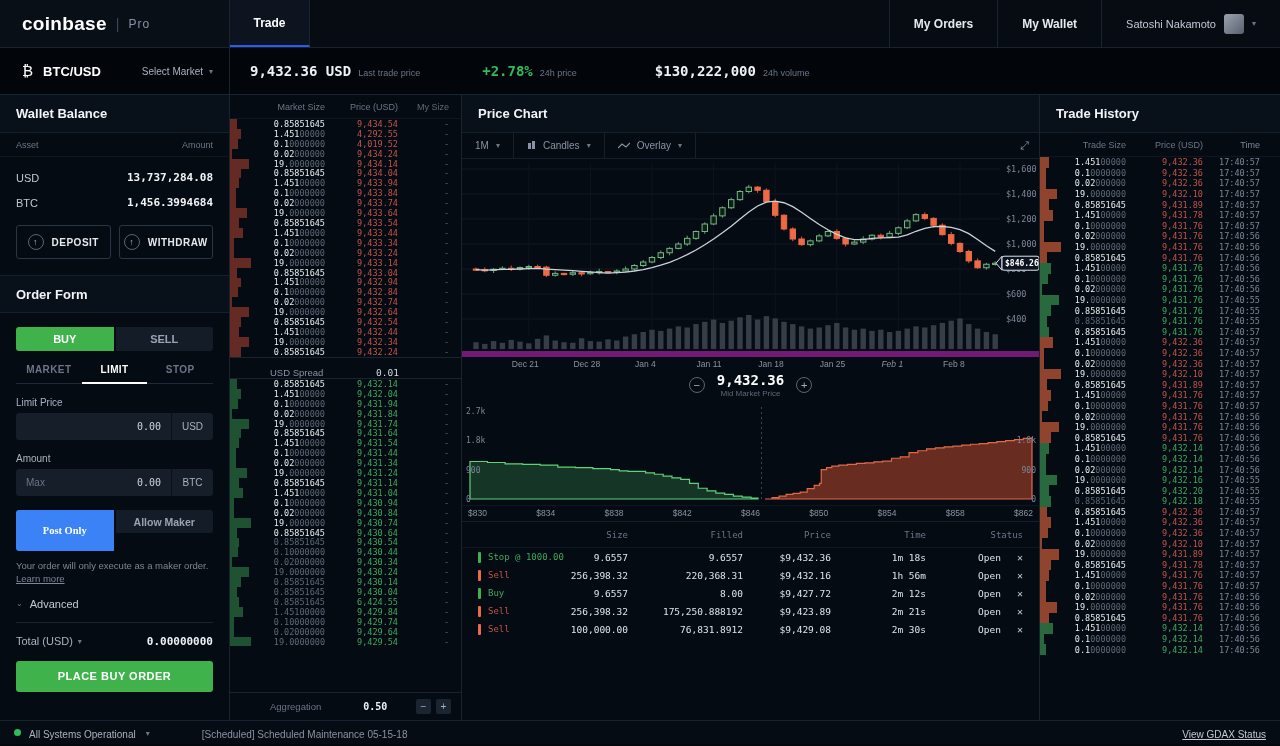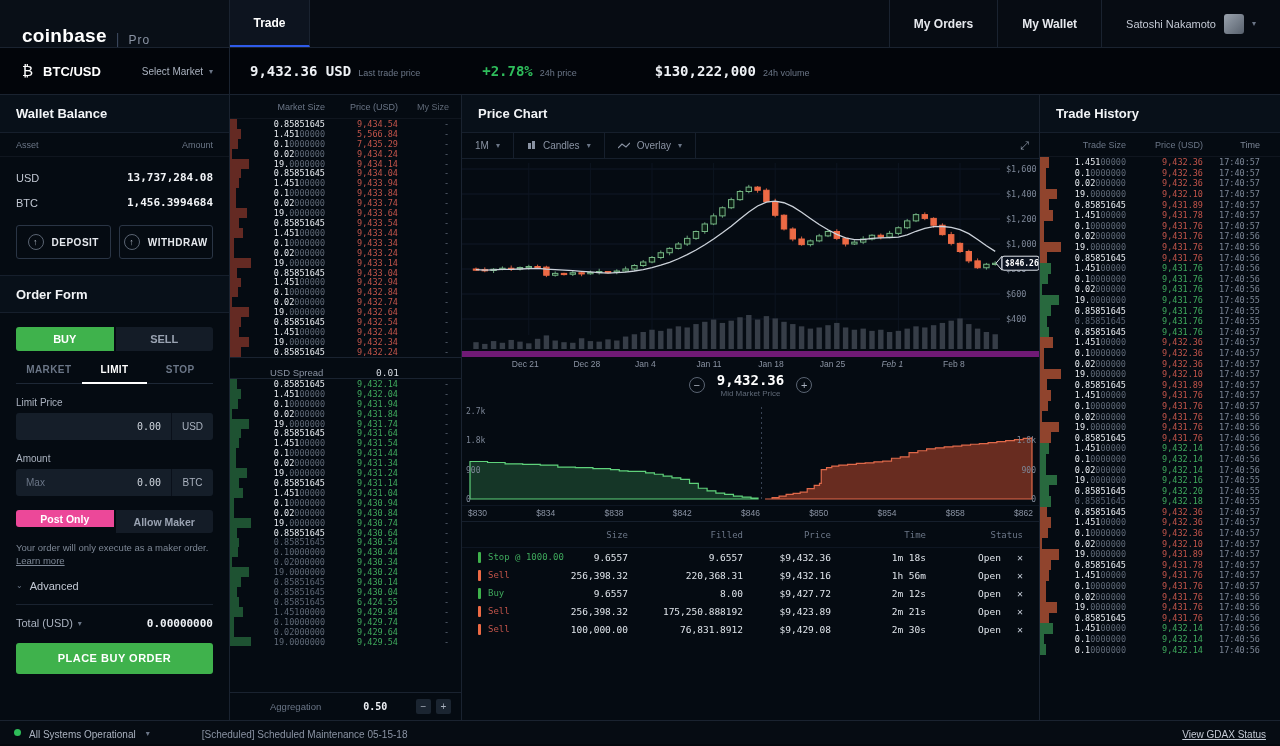--- a/index.html
+++ b/index.html
@@ -1,21 +1,21 @@
 <!DOCTYPE html>
 <html><head>
 <meta charset="utf-8">
 <style>
   * { margin:0; padding:0; box-sizing:border-box; }
   html,body { width:1280px; height:746px; }
   body { background:#04080e; color:#d7dce3; font-family:"Liberation Sans",sans-serif; overflow:hidden; }
 
   
   .topbar { height:48px; display:flex; background:#070c13; border-bottom:1px solid #1a2330; }
-  .brand { width:230px; display:flex; align-items:flex-end; padding-left:22px; border-right:1px solid #1a2330; background:#090f17; }
+  .brand { width:230px; display:flex; align-items:center; padding-left:22px; border-right:1px solid #1a2330; background:#090f17; }
   .brand-logo { color:#fff; font-size:19px; font-weight:bold; letter-spacing:.3px; }
   .brand-sep { color:#39455a; margin:0 9px; font-size:14px; }
   .brand-pro { color:#8a93a3; font-size:12px; letter-spacing:1px; }
   .tab-trade { width:80px; display:flex; align-items:center; justify-content:center; font-size:12px; font-weight:bold; color:#fff; background:#0d141f; border-right:1px solid #1a2330; border-bottom:2px solid #2f5bea; cursor:pointer; }
   .topbar-spacer { flex:1; }
   .topbar-item { display:flex; align-items:center; padding:0 24px; font-size:12px; font-weight:bold; color:#e6e9ee; border-left:1px solid #1a2330; cursor:pointer; }
   .user-cell { gap:8px; font-weight:normal; color:#c3c9d4; font-size:11px; }
   .avatar { width:20px; height:20px; border-radius:3px; background:linear-gradient(135deg,#9aa3ae,#57606c); }
   .caret { color:#6b7687; font-size:8px; }
 
@@ -53,21 +53,21 @@
   .btn-buy { background:#3fb24c; color:#fff; font-weight:bold; font-size:11px; height:24px; display:flex; align-items:center; justify-content:center; border-radius:3px 0 0 3px; cursor:pointer; }
   .btn-sell { background:#141c27; color:#9aa3b2; font-weight:bold; font-size:11px; height:24px; display:flex; align-items:center; justify-content:center; border-radius:0 3px 3px 0; cursor:pointer; }
   .mls-tabs { display:flex; margin:13px 16px 0; border-bottom:1px solid #1e2836; }
   .mls-tab { flex:1; text-align:center; font-size:10px; font-weight:bold; color:#6b7687; padding-bottom:7px; cursor:pointer; letter-spacing:.4px; }
   .mls-tab.active { color:#fff; border-bottom:2px solid #fff; margin-bottom:-1px; }
   .f-label { font-size:10px; color:#aab2bf; margin:13px 16px 5px; }
   .field { margin:0 16px; height:27px; background:#151e29; border-radius:3px; display:flex; align-items:center; overflow:hidden; }
   .f-max { color:#6b7687; padding-left:10px; font-size:10px; }
   .f-val { margin-left:auto; font-family:"DejaVu Sans Mono",monospace; font-size:10px; color:#cfd5dd; padding-right:10px; }
   .f-unit { width:42px; height:100%; border-left:1px solid #0a101a; display:flex; align-items:center; justify-content:center; color:#aab2bf; font-size:10px; }
-  .btn-post { background:#ec4899; color:#fff; font-weight:bold; font-size:10.5px; height:17px; display:flex; align-items:center; justify-content:center; border-radius:3px 0 0 3px; cursor:pointer; }
+  .btn-post { background:#3b82f6; color:#fff; font-weight:bold; font-size:10.5px; height:41px; display:flex; align-items:center; justify-content:center; border-radius:3px 0 0 3px; cursor:pointer;font-family:Liberation Serif, serif; }
   .btn-maker { background:#141c27; color:#9aa3b2; font-weight:bold; font-size:10.5px; height:23px; display:flex; align-items:center; justify-content:center; border-radius:0 3px 3px 0; cursor:pointer; }
   .note { margin:9px 16px 0; font-size:9.5px; color:#7d8795; line-height:1.35; }
   .learn { text-decoration:underline; color:#7d8795; cursor:pointer; }
   .advanced { margin:12px 16px 0; font-size:11px; color:#c3c9d4; display:flex; align-items:center; gap:7px; padding-bottom:12px; border-bottom:1px solid #1a2330; cursor:pointer; }
   .total-row { margin:12px 16px 0; display:flex; align-items:center; font-size:11px; color:#aab2bf; gap:5px; }
   .total-val { margin-left:auto; font-family:"DejaVu Sans Mono",monospace; font-weight:bold; color:#eef1f5; font-size:11px; }
   .place-btn { margin:13px 16px 0; height:31px; background:#3fb24c; color:#fff; font-weight:bold; font-size:11px; border-radius:3px; display:flex; align-items:center; justify-content:center; letter-spacing:.5px; cursor:pointer; }
 
   
   .c-size { width:95px; text-align:right; }
@@ -267,27 +267,27 @@
     <div class="ob-list ob-asks">
         <div class="ob-row ask">
           <span class="ob-bar" style="width:7px"></span>
           <span class="c-size sz">0.85851645<span class="dim"></span></span>
           <span class="c-price">9,434.54</span>
           <span class="c-my">-</span>
         </div>
         <div class="ob-row ask">
           <span class="ob-bar" style="width:11px"></span>
           <span class="c-size sz">1.451<span class="dim">00000</span></span>
-          <span class="c-price">5,566.84</span>
+          <span class="c-price">4,292.55</span>
           <span class="c-my">-</span>
         </div>
         <div class="ob-row ask">
           <span class="ob-bar" style="width:8px"></span>
           <span class="c-size sz">0.1<span class="dim">0000000</span></span>
-          <span class="c-price">7,435.29</span>
+          <span class="c-price">4,019.52</span>
           <span class="c-my">-</span>
         </div>
         <div class="ob-row ask">
           <span class="ob-bar" style="width:2px"></span>
           <span class="c-size sz">0.02<span class="dim">000000</span></span>
           <span class="c-price">9,434.24</span>
           <span class="c-my">-</span>
         </div>
         <div class="ob-row ask">
           <span class="ob-bar" style="width:19px"></span>

